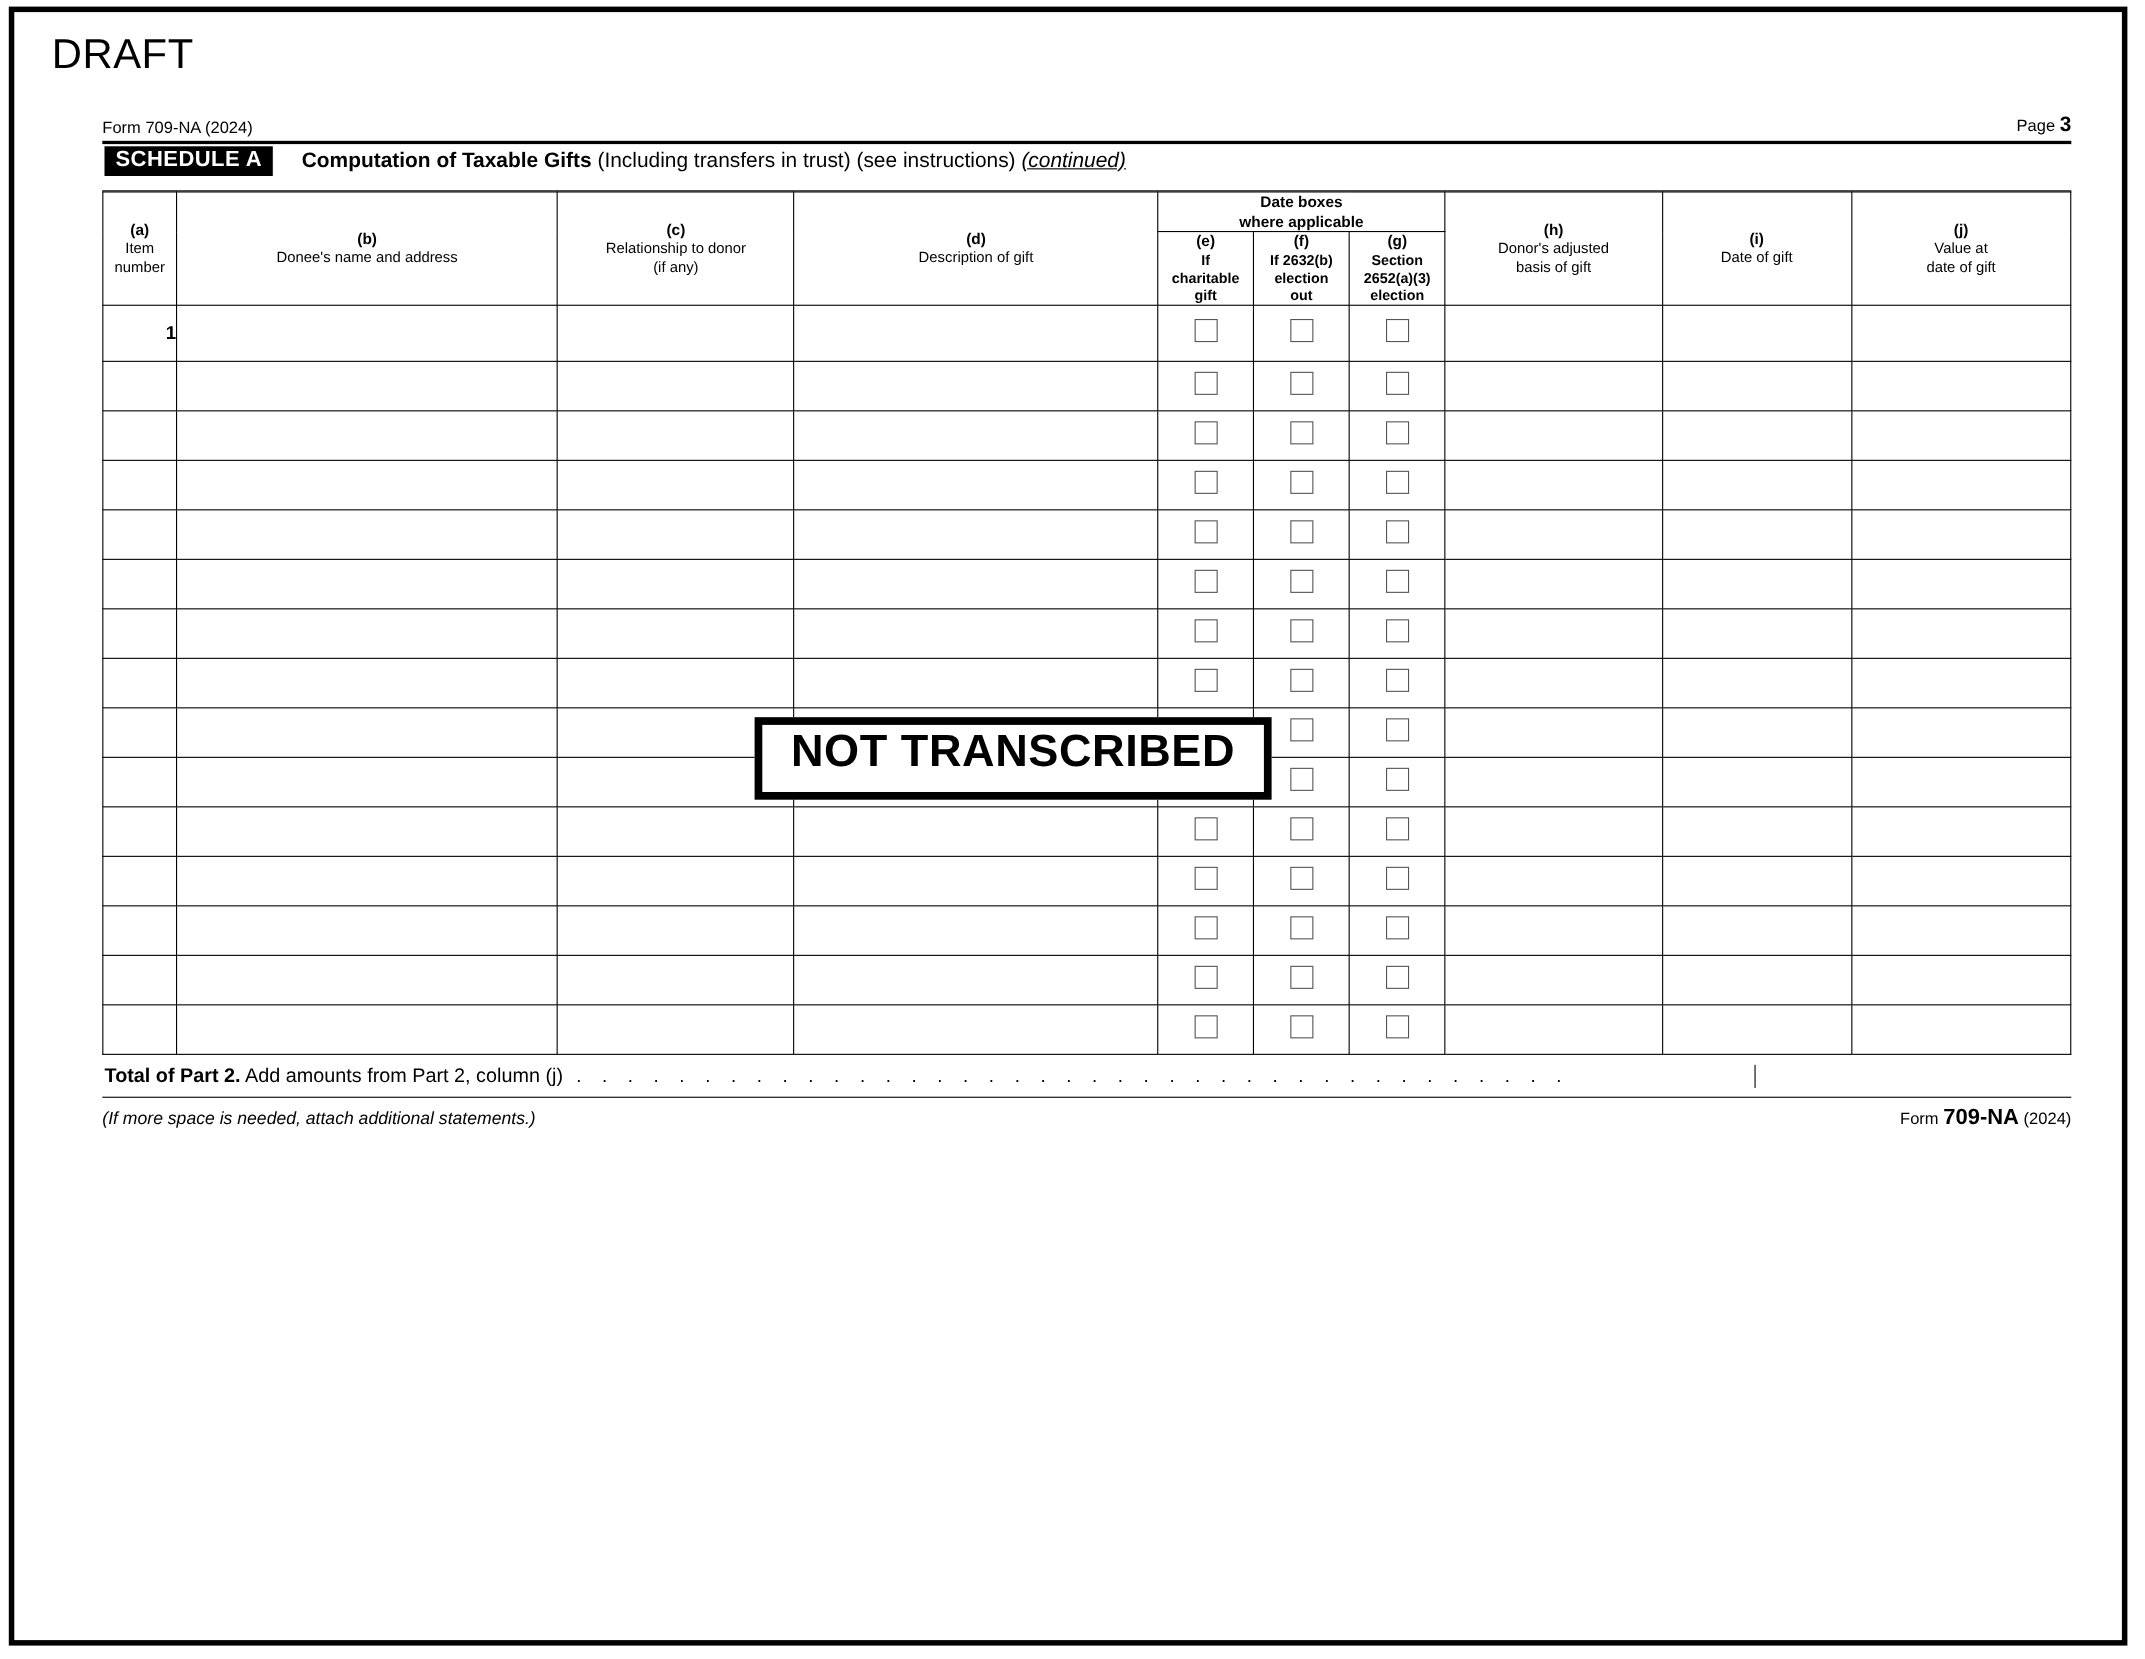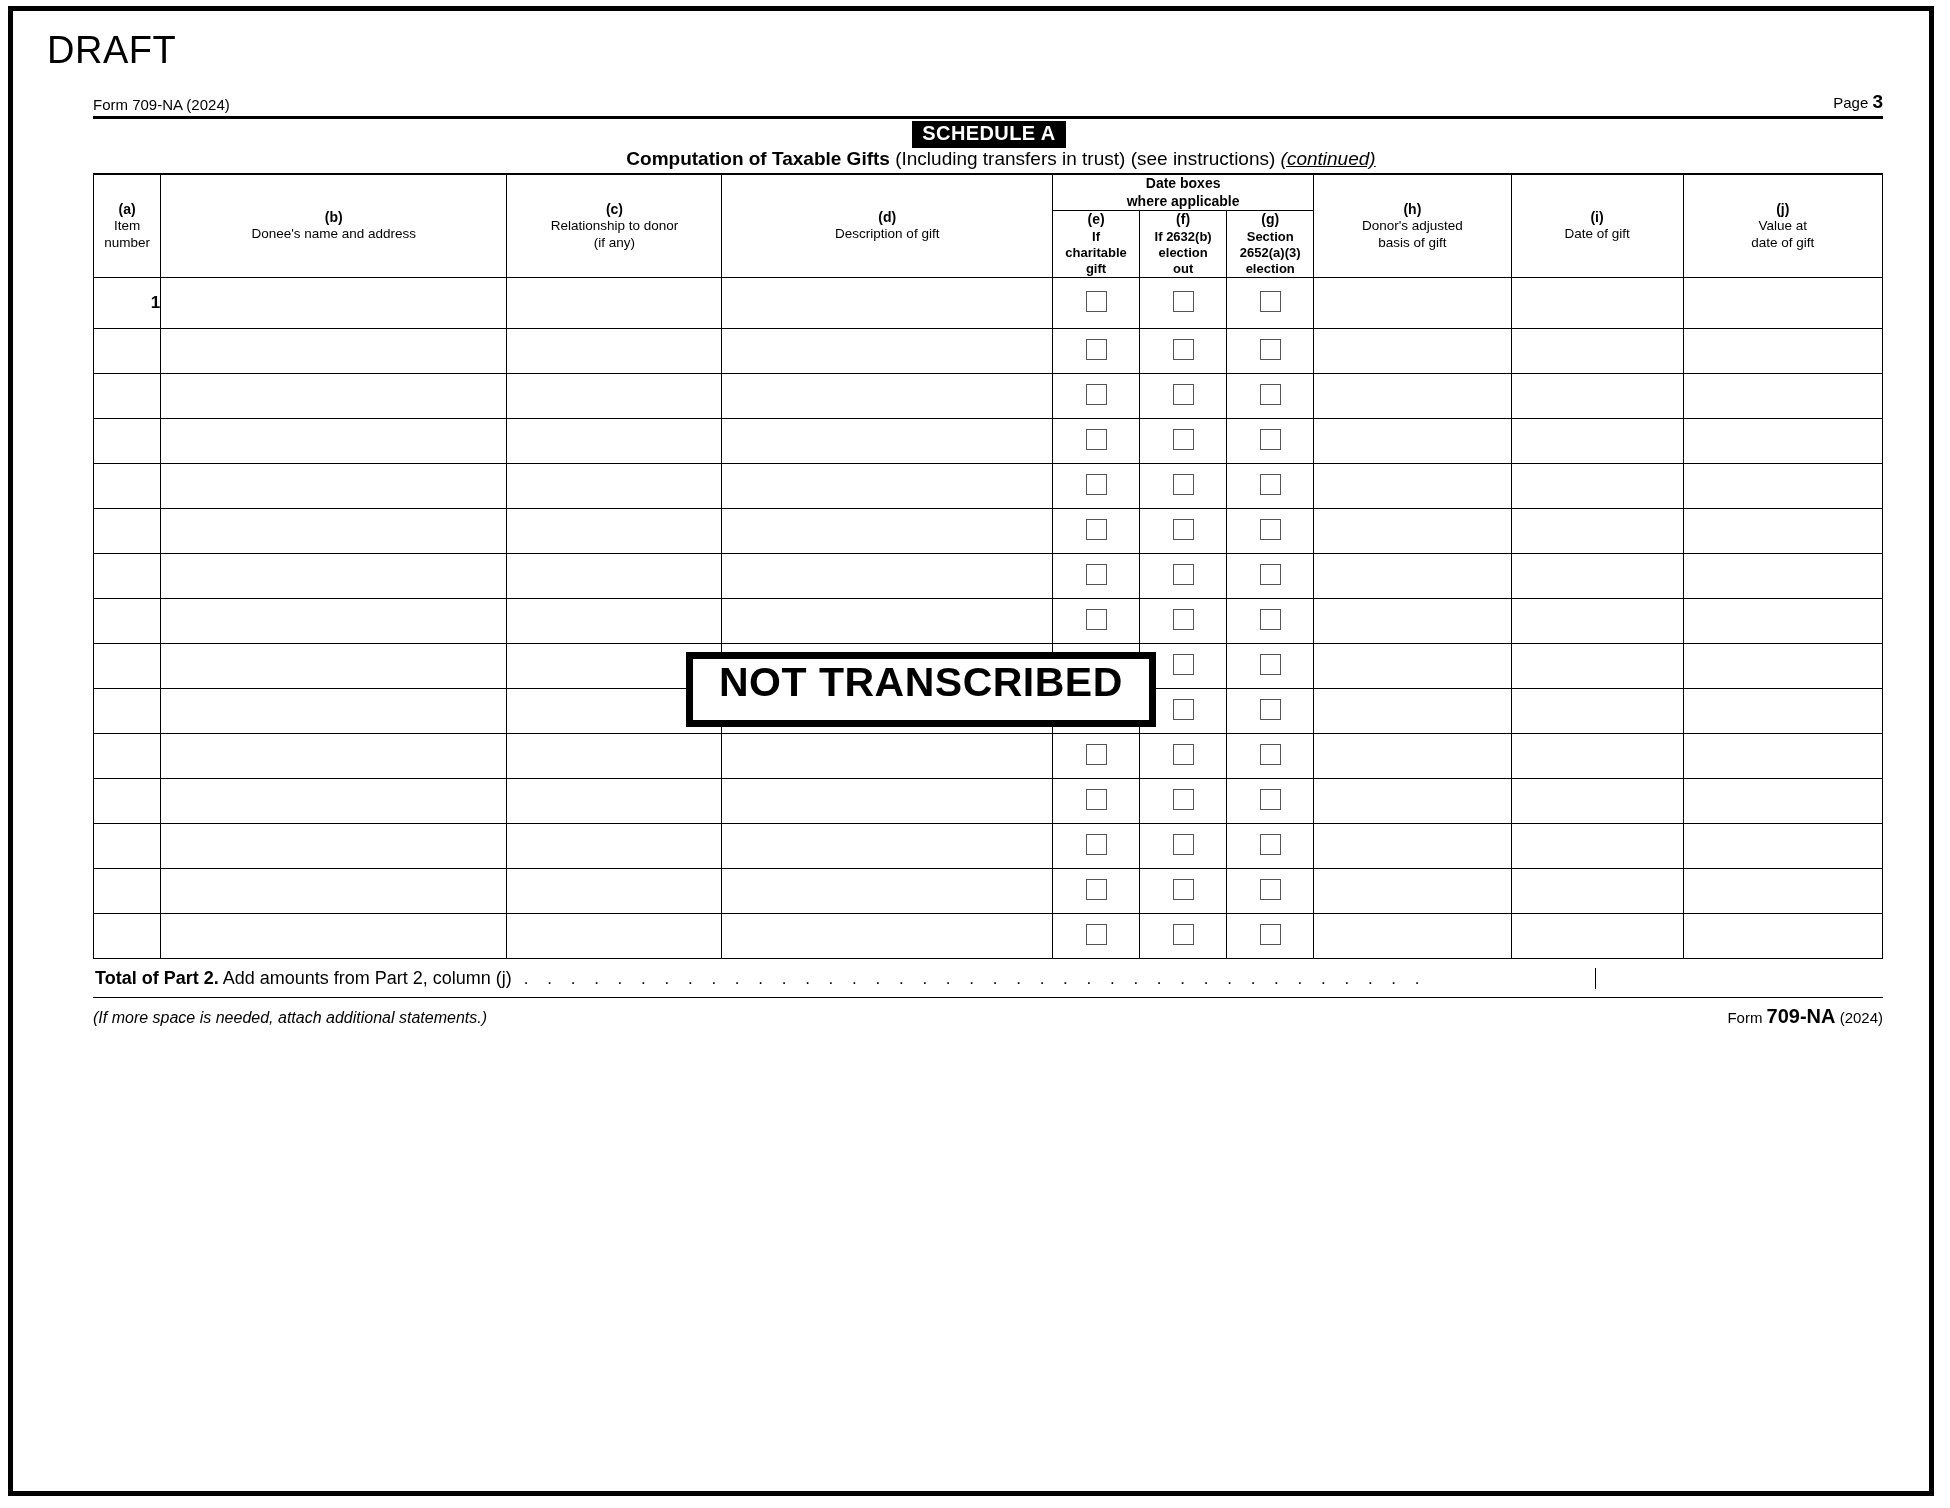--- a/index.html
+++ b/index.html
@@ -33,21 +33,21 @@
     left: 34px;
     top: 18px;
     font-size: 38px;
     font-weight: normal;
     letter-spacing: 0.5px;
   }
 
   .form-sheet {
     position: absolute;
     left: 80px;
-    top: 80px;
+    top: 92px;
     width: 1790px;
   }
 
   .topline {
     display: flex;
     justify-content: space-between;
     align-items: flex-end;
     font-size: 15px;
     padding-bottom: 3px;
   }
@@ -56,22 +56,21 @@
   }
   .topline .page-no b {
     font-size: 19px;
   }
 
   .sched-bar {
     border-top: 3px solid #000;
     border-bottom: 1px solid #000;
     display: flex;
     align-items: center;
-    padding: 2px 0 3px 0;
-    flex-direction: column;
+    padding: 2px 0 13px 0;
   }
   .sched-tag {
     background: #000;
     color: #fff;
     font-weight: bold;
     font-size: 20px;
     padding: 1px 10px 3px 10px;
     margin-left: 2px;
     letter-spacing: 0.4px;
   }

